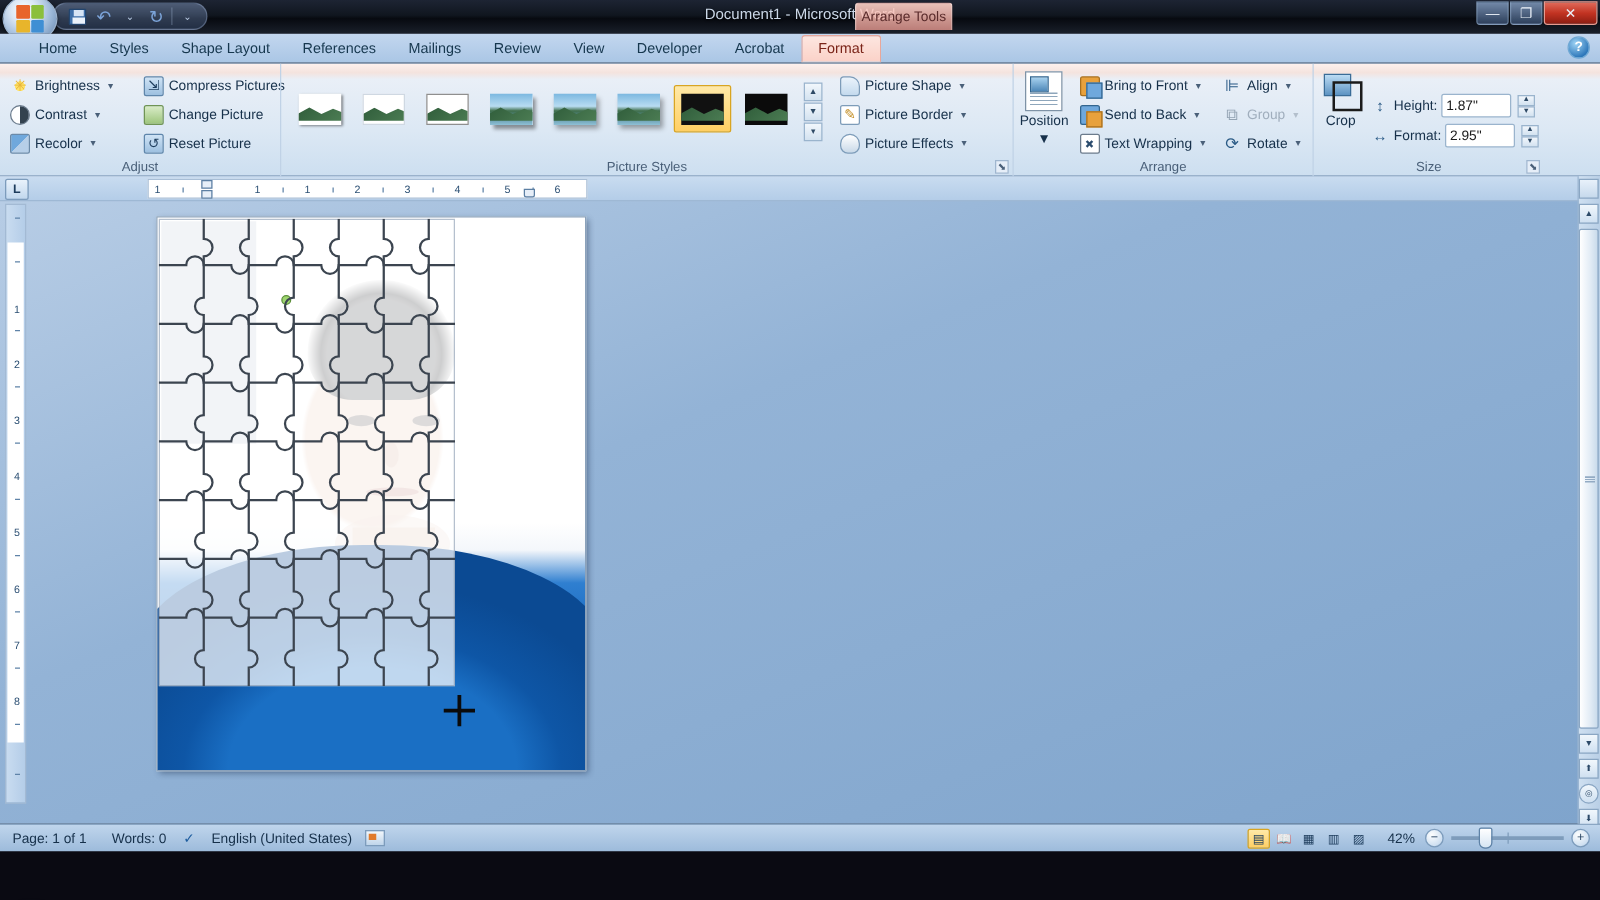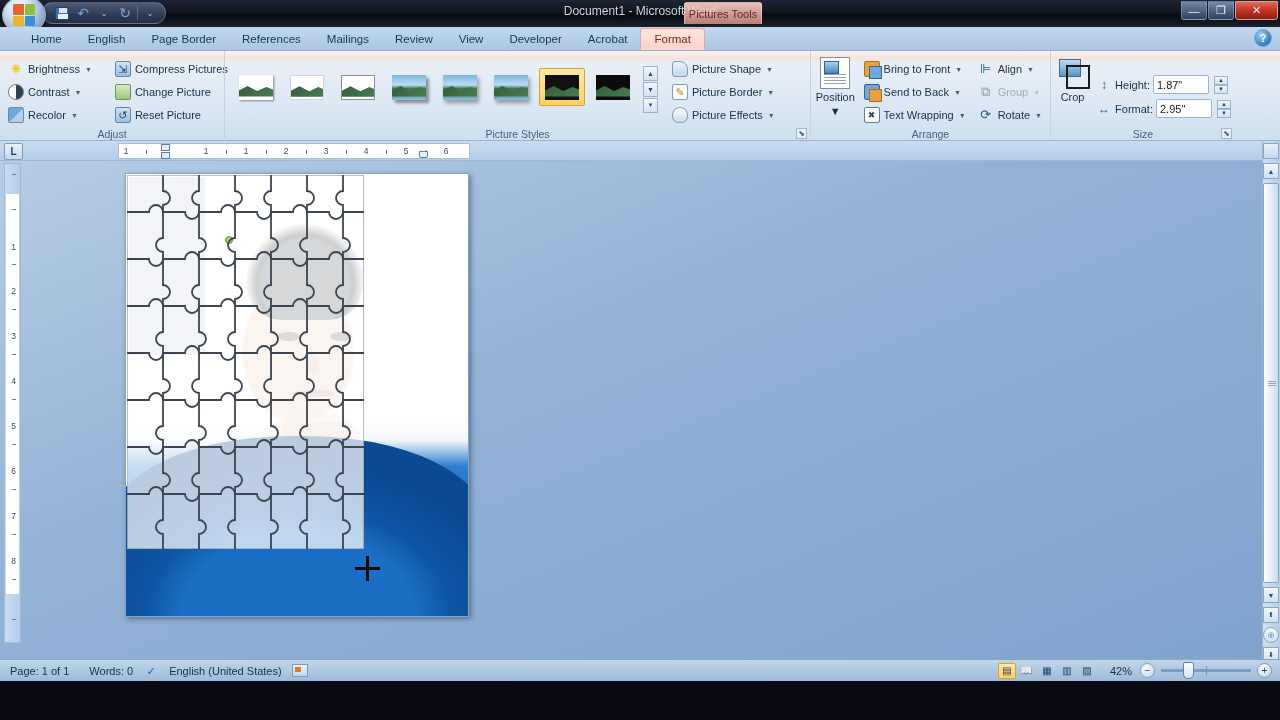--- a/index.html
+++ b/index.html
@@ -567,33 +567,33 @@
   <div id="office-btn">
     <div id="office-logo">
         <i></i>
         <i></i>
         <i></i>
         <i></i>
       </div>
   </div>
 
   <div id="doc-title">Document1 - Microsoft Word</div>
-  <div id="ctx-tab-label">Pictures Tools</div>
+  <div id="ctx-tab-label">Arrange Tools</div>
 
   <div id="wincontrols">
     <div class="winbtn">—</div>
     <div class="winbtn">❐</div>
     <div class="winbtn close">✕</div>
   </div>
 </div>
 
 <div id="tabstrip">
   <div class="tab">Home</div>
-  <div class="tab">English</div>
-  <div class="tab">Page Border</div>
+  <div class="tab">Styles</div>
+  <div class="tab">Shape Layout</div>
   <div class="tab">References</div>
   <div class="tab">Mailings</div>
   <div class="tab">Review</div>
   <div class="tab">View</div>
   <div class="tab">Developer</div>
   <div class="tab">Acrobat</div>
   <div class="tab ctx active">Format</div>
   <div id="help-btn">?</div>
 </div>
 

